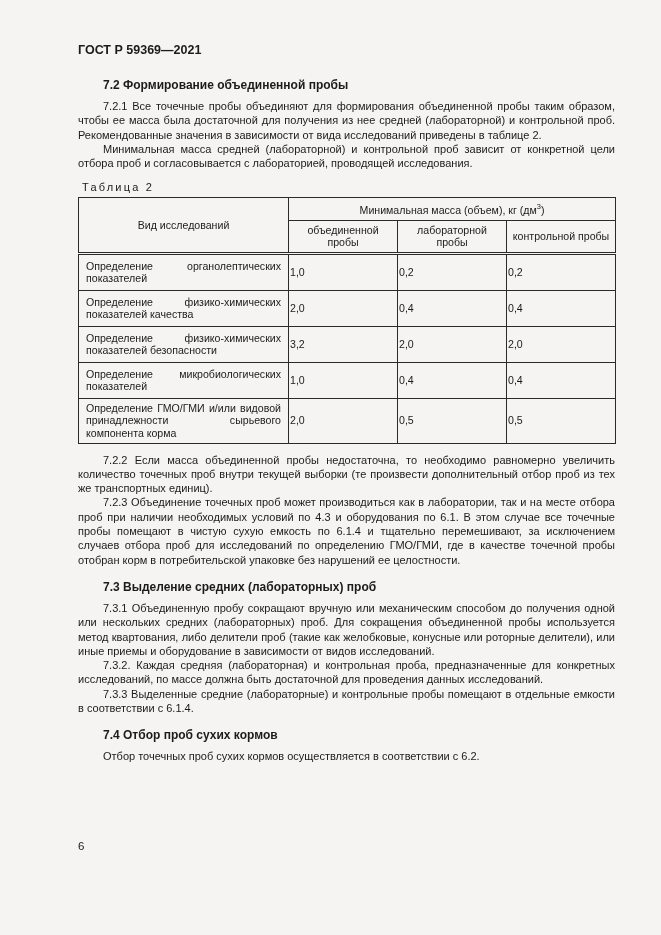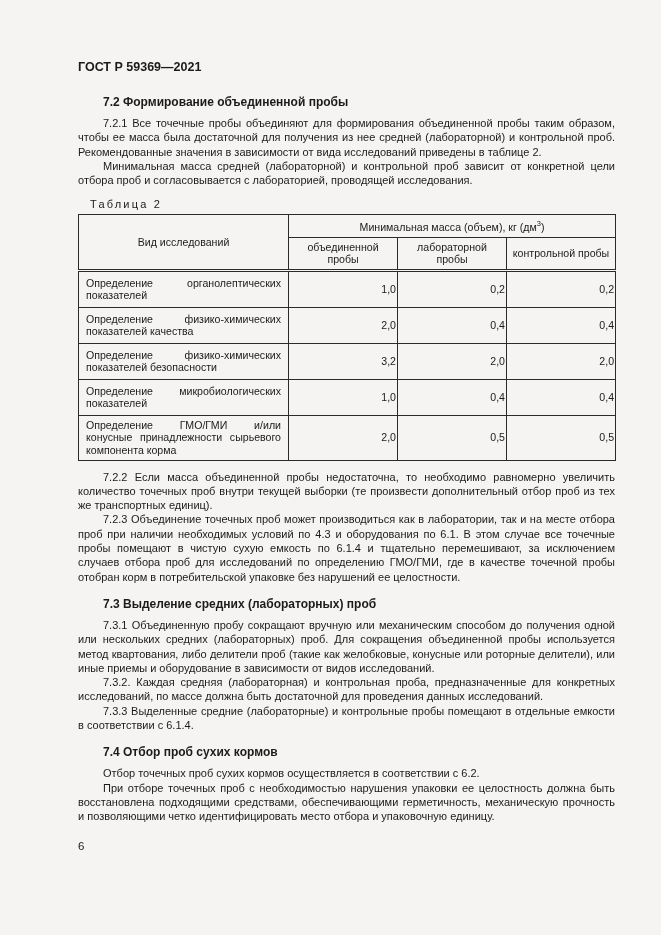--- a/index.html
+++ b/index.html
@@ -6,21 +6,21 @@
   body {
     width: 661px; height: 935px;
     background: #f5f4f2;
     font-family: "Liberation Sans", sans-serif;
     color: #1b1b1b;
     position: relative;
     overflow: hidden;
   }
   .page-content {
     position: absolute;
-    left: 78px; top: 60px;
+    left: 78px; top: 43px;
     width: 537px;
   }
   .doc-code {
     font-weight: bold;
     font-size: 12.5px;
     margin: 0 0 21px 0;
   }
   .sec-heading {
     font-weight: bold;
     font-size: 12px;
@@ -30,21 +30,21 @@
   p.body-text {
     font-size: 11px;
     line-height: 14.3px;
     text-align: justify;
     text-indent: 25px;
     margin: 0;
   }
   .table-caption {
     font-size: 11px;
     letter-spacing: 2.2px;
-    margin: 11px 0 4px 12px;
+    margin: 11px 0 4px 4px;
   }
   table.gost-table {
     border-collapse: collapse;
     width: 537px;
     font-size: 10.6px;
     line-height: 12.6px;
     table-layout: fixed;
   }
   table.gost-table th, table.gost-table td {
     border: 1px solid #2b2b2b;
@@ -57,21 +57,21 @@
   }
   .hdr-double { border-bottom: 3px double #2b2b2b !important; }
   td.cell-type {
     text-align: justify;
     vertical-align: middle;
     padding: 3px 7px;
     height: 29px;
     margin-top: 6px;
   }
   td.cell-num {
-    text-align: right;
+    text-align: left;
     vertical-align: middle;
   }
   sup.unit-sup { font-size: 7.5px; }
   .page-number {
     position: absolute;
     left: 78px; top: 840px;
     font-size: 11.5px;
   }
   .col-type { width: 210px; }
   .col-n { width: 109px; }
@@ -126,35 +126,34 @@
         <td class="cell-num">2,0</td>
         <td class="cell-num">2,0</td>
       </tr>
       <tr>
         <td class="cell-type">Определение микробиологических показателей</td>
         <td class="cell-num">1,0</td>
         <td class="cell-num">0,4</td>
         <td class="cell-num">0,4</td>
       </tr>
       <tr>
-        <td class="cell-type">Определение ГМО/ГМИ и/или конусные принадлежности сырьевого компонента корма</td>
+        <td class="cell-type">Определение ГМО/ГМИ и/или видовой принадлежности сырьевого компонента корма</td>
         <td class="cell-num">2,0</td>
         <td class="cell-num">0,5</td>
         <td class="cell-num">0,5</td>
       </tr>
     </tbody>
   </table>
 
   <p class="body-text" style="margin-top:9px;">7.2.2 Если масса объединенной пробы недостаточна, то необходимо равномерно увеличить количество точечных проб внутри текущей выборки (те произвести дополнительный отбор проб из тех же транспортных единиц).</p>
   <p class="body-text">7.2.3 Объединение точечных проб может производиться как в лаборатории, так и на месте отбора проб при наличии необходимых условий по 4.3 и оборудования по 6.1. В этом случае все точечные пробы помещают в чистую сухую емкость по 6.1.4 и тщательно перемешивают, за исключением случаев отбора проб для исследований по определению ГМО/ГМИ, где в качестве точечной пробы отобран корм в потребительской упаковке без нарушений ее целостности.</p>
 
   <div class="sec-heading">7.3 Выделение средних (лабораторных) проб</div>
   <p class="body-text">7.3.1 Объединенную пробу сокращают вручную или механическим способом до получения одной или нескольких средних (лабораторных) проб. Для сокращения объединенной пробы используется метод квартования, либо делители проб (такие как желобковые, конусные или роторные делители), или иные приемы и оборудование в зависимости от видов исследований.</p>
   <p class="body-text">7.3.2. Каждая средняя (лабораторная) и контрольная проба, предназначенные для конкретных исследований, по массе должна быть достаточной для проведения данных исследований.</p>
   <p class="body-text">7.3.3 Выделенные средние (лабораторные) и контрольные пробы помещают в отдельные емкости в соответствии с 6.1.4.</p>
 
   <div class="sec-heading">7.4 Отбор проб сухих кормов</div>
   <p class="body-text">Отбор точечных проб сухих кормов осуществляется в соответствии с 6.2.</p>
-  <p class="body-text">При отборе точечных проб с необходимостью нарушения упаковки ее целостность должна быть восстановлена подходящими средствами, обеспечивающими герметичность, механическую прочность и позволяющими четко идентифицировать место отбора и упаковочную единицу.</p>
 
 </div>
 
 <div class="page-number">6</div>
 
 </body></html>

